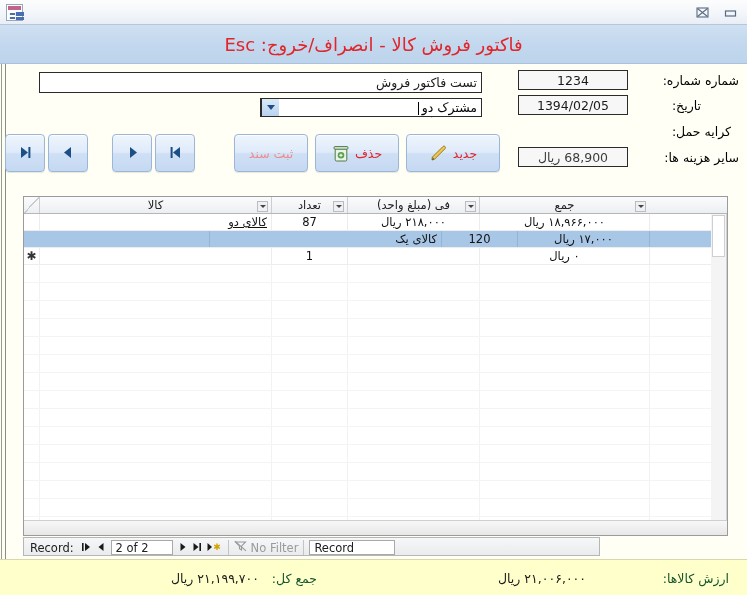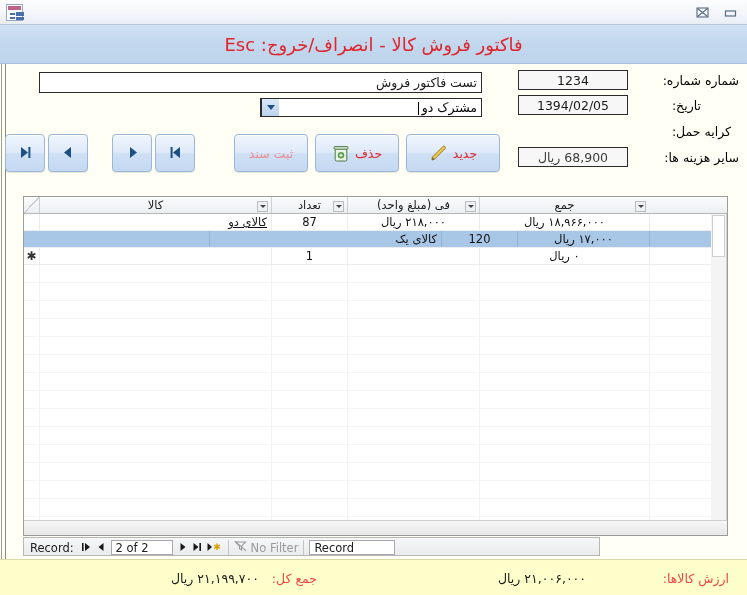--- a/index.html
+++ b/index.html
@@ -190,21 +190,21 @@
     width:86px;height:15px;background:#ffffff;border:1px solid #a9a9a9;
     display:flex;align-items:center;padding-left:4px;box-sizing:border-box;font-size:11.5px;
   }
 
   
   .footer{
     position:absolute;left:0;top:559px;width:747px;height:36px;
     background:#ffffcc;border-top:1px solid #d8d8a8;box-sizing:border-box;
   }
   .foot-label{
-    position:absolute;direction:rtl;font-size:12.5px;color:#ef4444;white-space:nowrap;
+    position:absolute;direction:rtl;font-size:12.5px;color:#14532d;white-space:nowrap;
   }
   .foot-val{
     position:absolute;direction:rtl;font-size:12.5px;color:#1a1a1a;white-space:nowrap;
     text-align:center;
   }
 </style>
 </head>
 <body>
 
 <div class="app">

